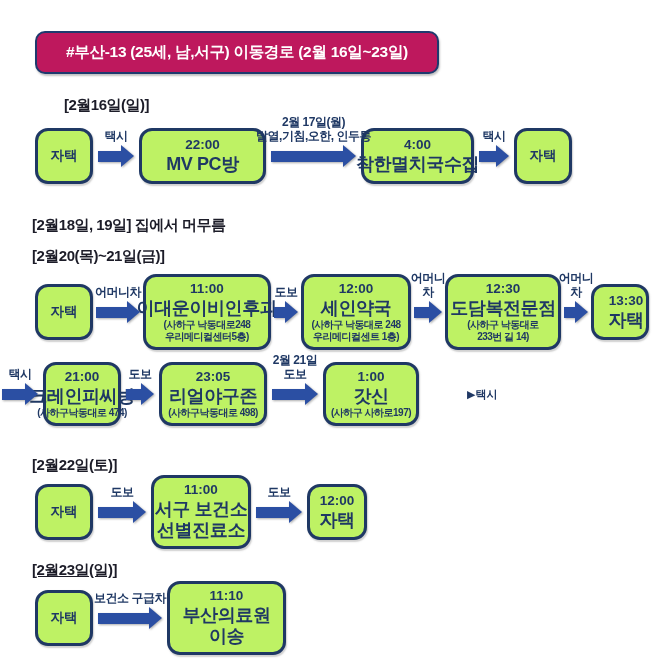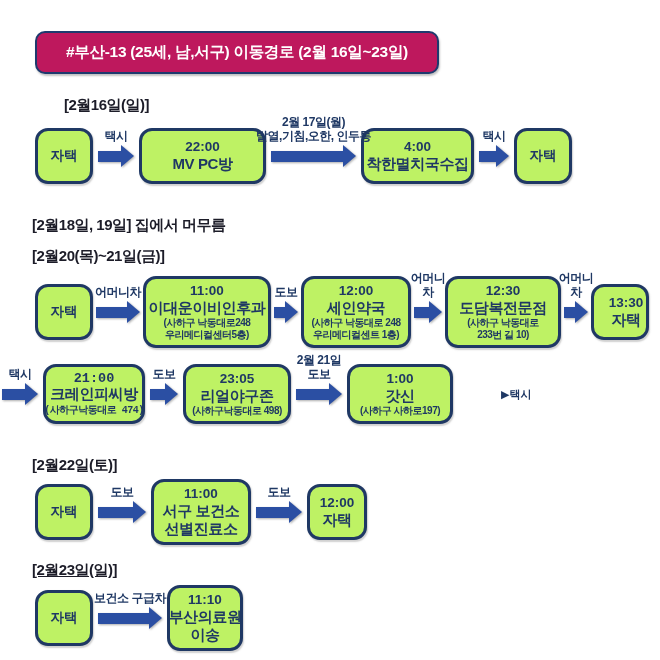--- a/index.html
+++ b/index.html
@@ -28,21 +28,21 @@
     position:absolute;display:flex;align-items:center;gap:5px;
   }
   .node{
     box-sizing:border-box;background:#bef264;border:3px solid var(--navy);
     border-radius:13px;display:flex;flex-direction:column;justify-content:center;
     align-items:center;text-align:center;padding:4px 3px;
     min-width:58px;min-height:56px;color:var(--navy);font-weight:bold;
     flex-shrink:0;box-shadow:1px 1.5px 1.5px rgba(120,120,120,0.35);
   }
   .ln-time{font-size:13.5px;line-height:1.25;white-space:nowrap;}
-  .ln-name{font-size:15px;line-height:1.2;white-space:nowrap;letter-spacing:-0.4px;}
+  .ln-name{font-size:18px;line-height:1.2;white-space:nowrap;letter-spacing:-0.4px;}
   .ln-addr{font-size:10px;line-height:1.2;white-space:nowrap;letter-spacing:-0.5px;}
   .arrow{position:relative;flex-shrink:0;height:22px;display:flex;align-items:center;}
   .arrow-shape{display:flex;align-items:center;height:22px;
     filter:drop-shadow(1.5px 1.5px 1px rgba(70,70,70,0.45));}
   .arrow-body{height:11px;background:var(--arrow);}
   .arrow-head{width:0;height:0;border-top:11px solid transparent;
     border-bottom:11px solid transparent;border-left:13px solid var(--arrow);}
   .arrow-label{
     position:absolute;bottom:100%;left:50%;transform:translateX(-50%);
     color:var(--navy);font-weight:bold;font-size:12px;line-height:1.15;
@@ -151,21 +151,21 @@
       </div>
       <div class="arrow-shape">
         <div class="arrow-body" style="width: 15px;"></div>
         <div class="arrow-head"></div>
       </div>
     </div>
     <div class="node" style="width: 116px;">
       <div class="ln-time">12:30</div>
       <div class="ln-name">도담복전문점</div>
       <div class="ln-addr">(사하구 낙동대로</div>
-      <div class="ln-addr">233번 길 10)</div>
+      <div class="ln-addr">233번 길 14)</div>
     </div>
     <div class="arrow">
       <div class="arrow-label">
         <div>어머니</div>
         <div>차</div>
       </div>
       <div class="arrow-shape">
         <div class="arrow-body" style="width: 11px;"></div>
         <div class="arrow-head"></div>
       </div>
@@ -178,21 +178,21 @@
 <div class="row" style="left:2px;top:363px;height:62px;">
     <div class="arrow">
       <div class="arrow-label">
         <div>택시</div>
       </div>
       <div class="arrow-shape">
         <div class="arrow-body" style="width: 23px;"></div>
         <div class="arrow-head"></div>
       </div>
     </div>
-    <div class="node" style="width: 102px; font-family: Liberation Mono, monospace;">
+    <div class="node" style="width: 78px;">
       <div class="ln-time">21:00</div>
       <div class="ln-name">크레인피씨방</div>
       <div class="ln-addr">(사하구낙동대로 474)</div>
     </div>
     <div class="arrow">
       <div class="arrow-label">
         <div>도보</div>
       </div>
       <div class="arrow-shape">
         <div class="arrow-body" style="width: 15px;"></div>
@@ -207,21 +207,21 @@
     <div class="arrow">
       <div class="arrow-label">
         <div>2월 21일</div>
         <div>도보</div>
       </div>
       <div class="arrow-shape">
         <div class="arrow-body" style="width: 33px;"></div>
         <div class="arrow-head"></div>
       </div>
     </div>
-    <div class="node" style="width: 106px;">
+    <div class="node" style="width: 96px;">
       <div class="ln-time">1:00</div>
       <div class="ln-name">갓신</div>
       <div class="ln-addr">(사하구 사하로197)</div>
     </div>
     <span class="side-text">▶택시</span>
   </div>
 
 <div class="hdr" style="left:32px;top:456px;">[2월22일(토)]</div>
 <div class="row" style="left:35px;top:480px;height:64px;">
     <div class="node">
@@ -263,18 +263,18 @@
     </div>
     <div class="arrow">
       <div class="arrow-label">
         <div>보건소 구급차</div>
       </div>
       <div class="arrow-shape">
         <div class="arrow-body" style="width: 51px;"></div>
         <div class="arrow-head"></div>
       </div>
     </div>
-    <div class="node" style="width: 76px;">
+    <div class="node" style="width: 119px;">
       <div class="ln-time">11:10</div>
       <div class="ln-name">부산의료원</div>
       <div class="ln-name">이송</div>
     </div>
   </div>
 
 </body></html>

